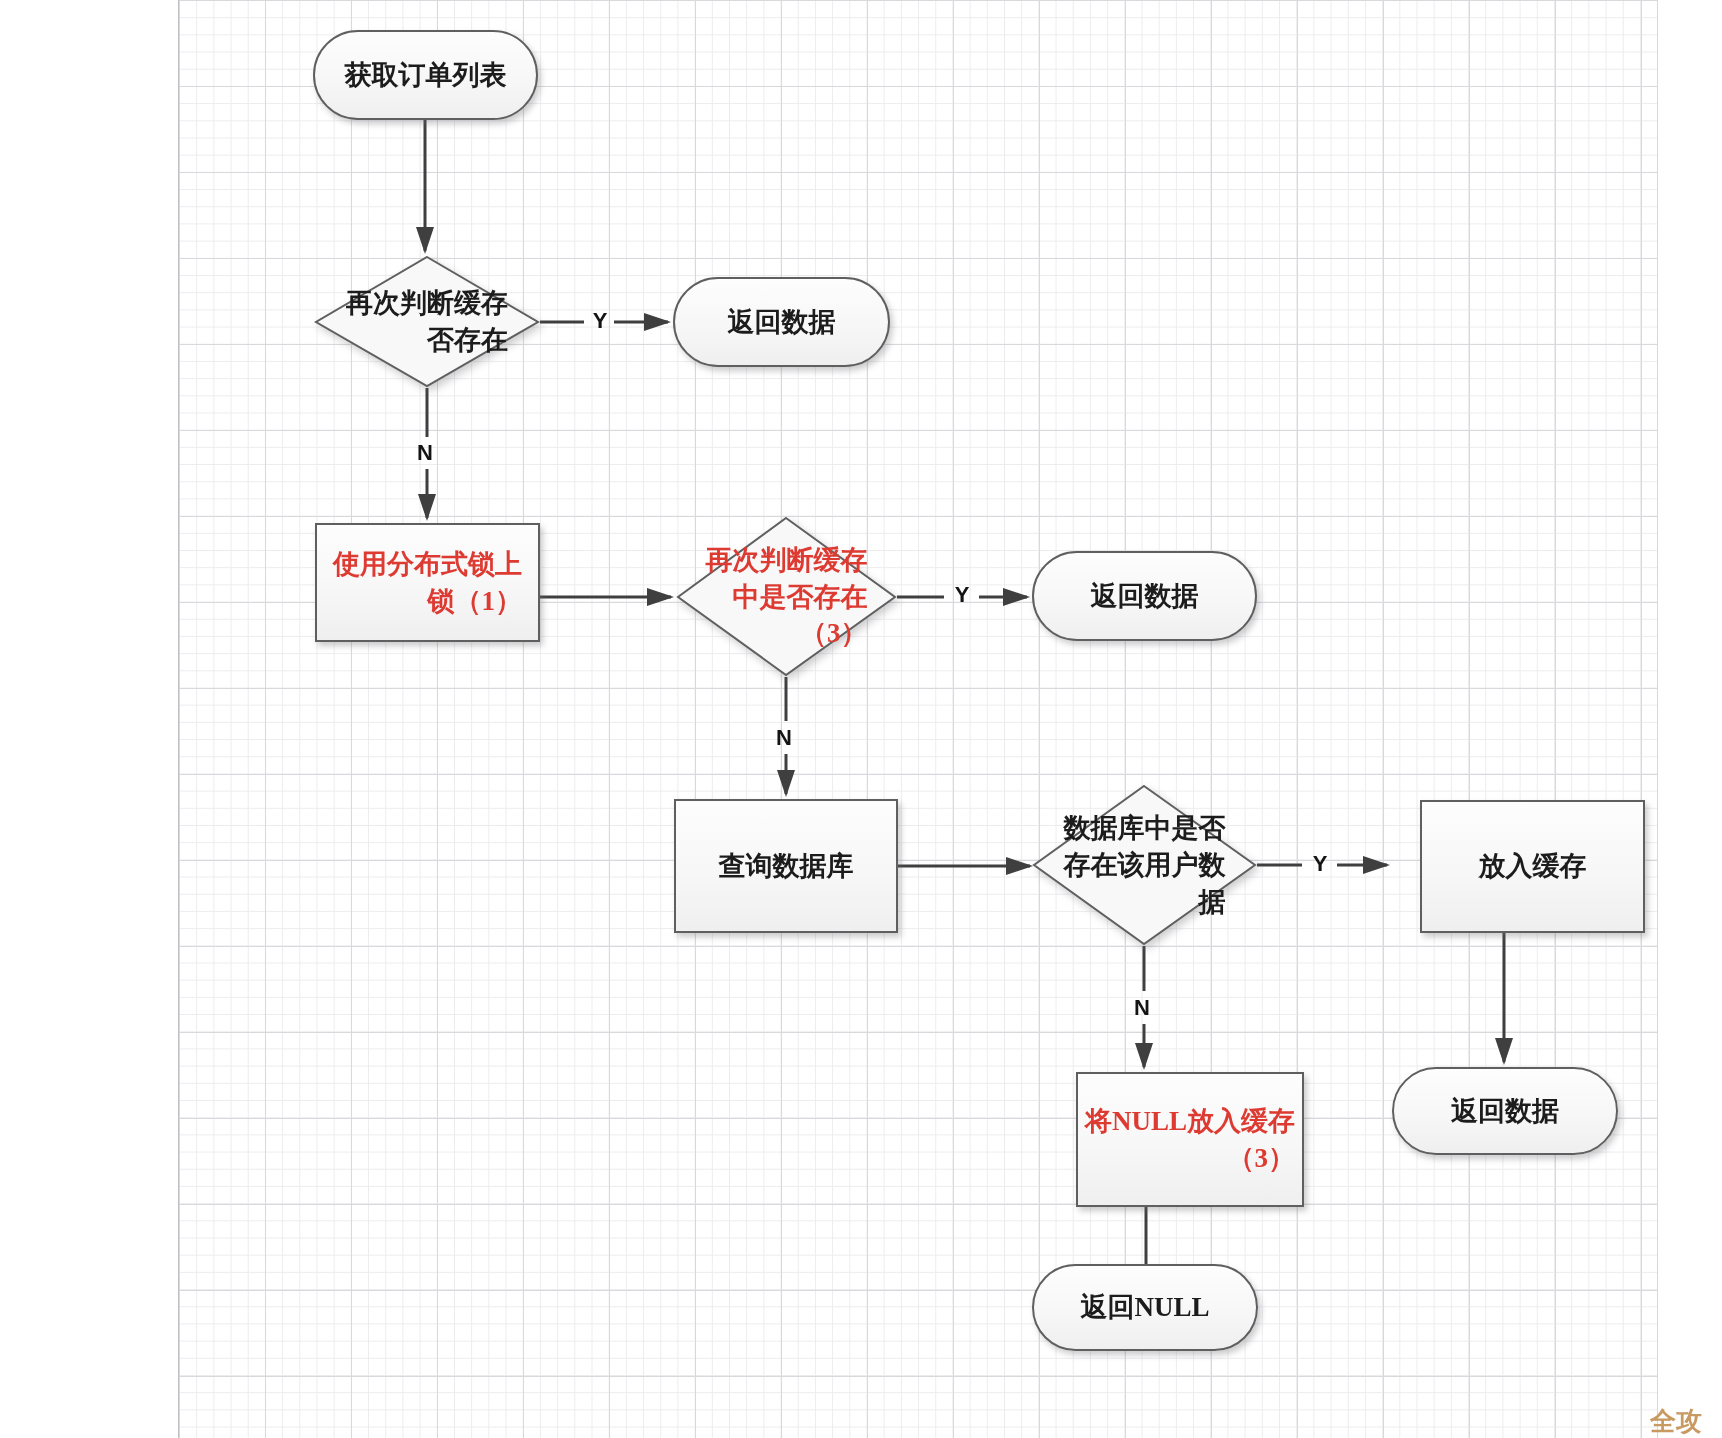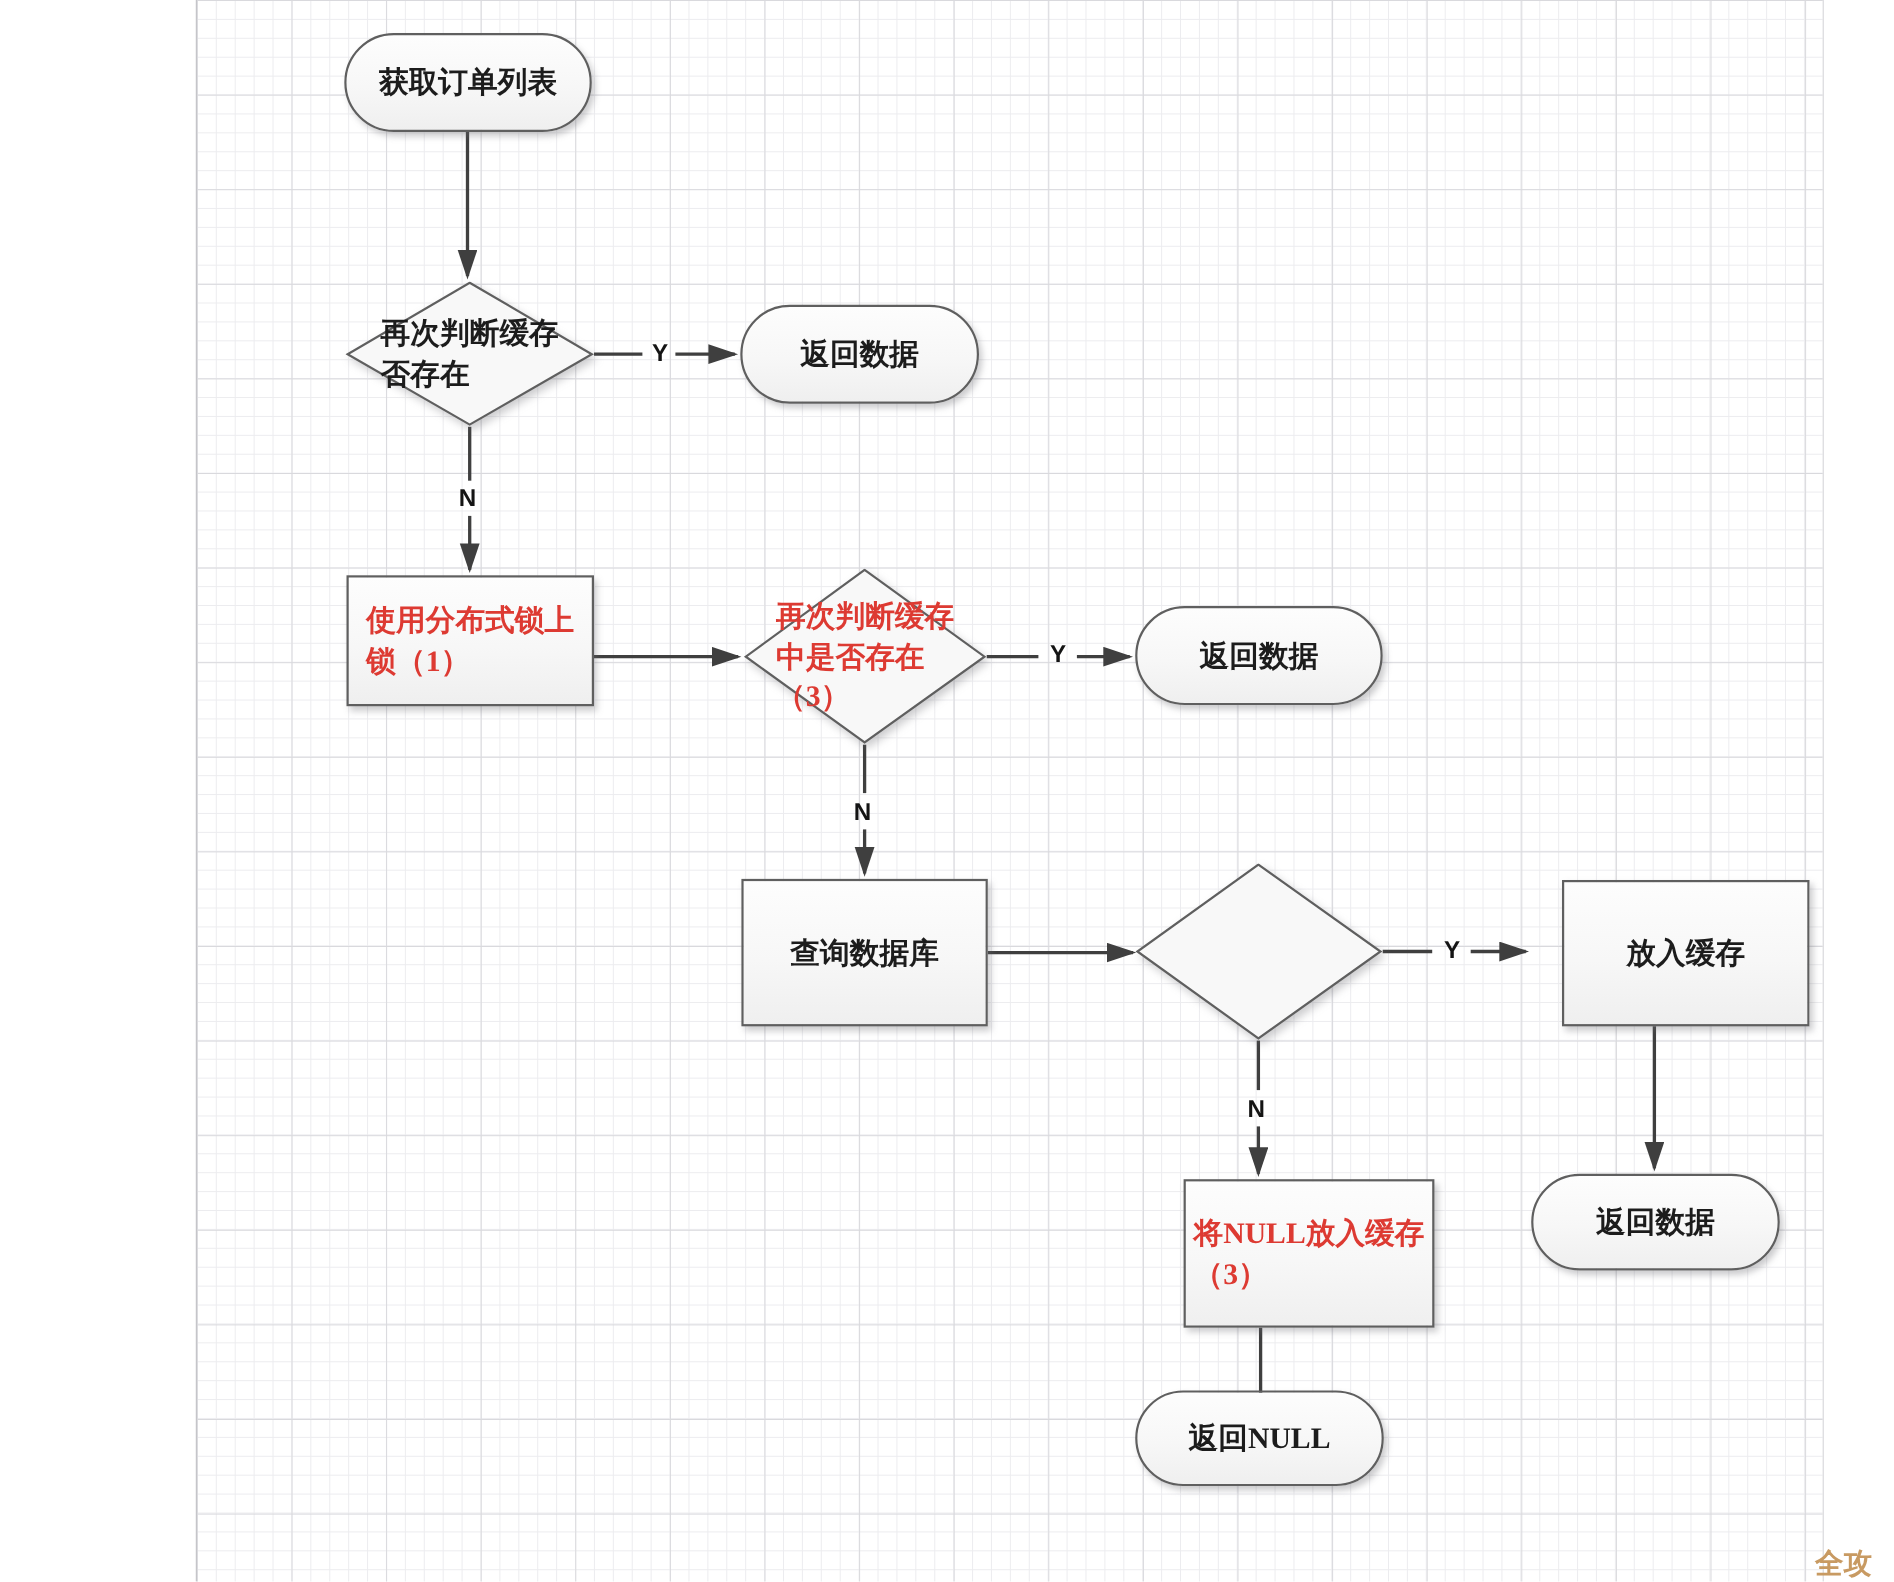--- a/index.html
+++ b/index.html
@@ -16,21 +16,21 @@
       linear-gradient(to right, var(--grid-minor,#ececef) 1px, transparent 1px),
       linear-gradient(to bottom, var(--grid-minor,#ececef) 1px, transparent 1px);
     background-size:86px 86px,86px 86px,17.2px 17.2px,17.2px 17.2px;
     border-left:1px solid #bfbfc4;border-right:1px solid #d8d8db;
     box-sizing:border-box;
   }
   .connectors{position:absolute;left:0;top:0;z-index:3;}
   .conn{stroke:var(--arrow,#3f3f3f);stroke-width:3;fill:none;}
   .node{
     position:absolute;z-index:4;display:flex;align-items:center;justify-content:center;
-    text-align:left;box-sizing:border-box;
+    text-align:right;box-sizing:border-box;
   }
   .process,.terminator{
     border:2px solid var(--border,#5f5f5f);
     background:linear-gradient(180deg,#fdfdfd 0%,#f7f7f7 55%,#efefef 100%);
     box-shadow:3px 4px 6px rgba(110,110,115,0.35);
   }
   .terminator{border-radius:46px;}
   .diamond svg{position:absolute;left:0;top:0;filter:drop-shadow(3px 4px 4px rgba(110,110,115,0.35));}
   .diamond polygon{fill:#f8f8f8;stroke:var(--border,#5f5f5f);stroke-width:2;}
   .nlabel{
@@ -127,20 +127,23 @@
   </div>
 
   <div class="node process" style="left:674px;top:799px;width:224px;height:134px">
     <span class="nlabel">查询数据库</span>
   </div>
 
   <div class="node diamond" style="left:1032px;top:785px;width:225px;height:161px">
     <svg width="225" height="161">
       <polygon points="112,1 223,80 112,159 2,80"></polygon>
     </svg>
+    <span class="nlabel">数据库中是否
+存在该用户数
+据</span>
   </div>
 
   <div class="node process" style="left:1420px;top:800px;width:225px;height:133px">
     <span class="nlabel">放入缓存</span>
   </div>
 
   <div class="node terminator" style="left:1392px;top:1067px;width:226px;height:88px">
     <span class="nlabel">返回数据</span>
   </div>
 

